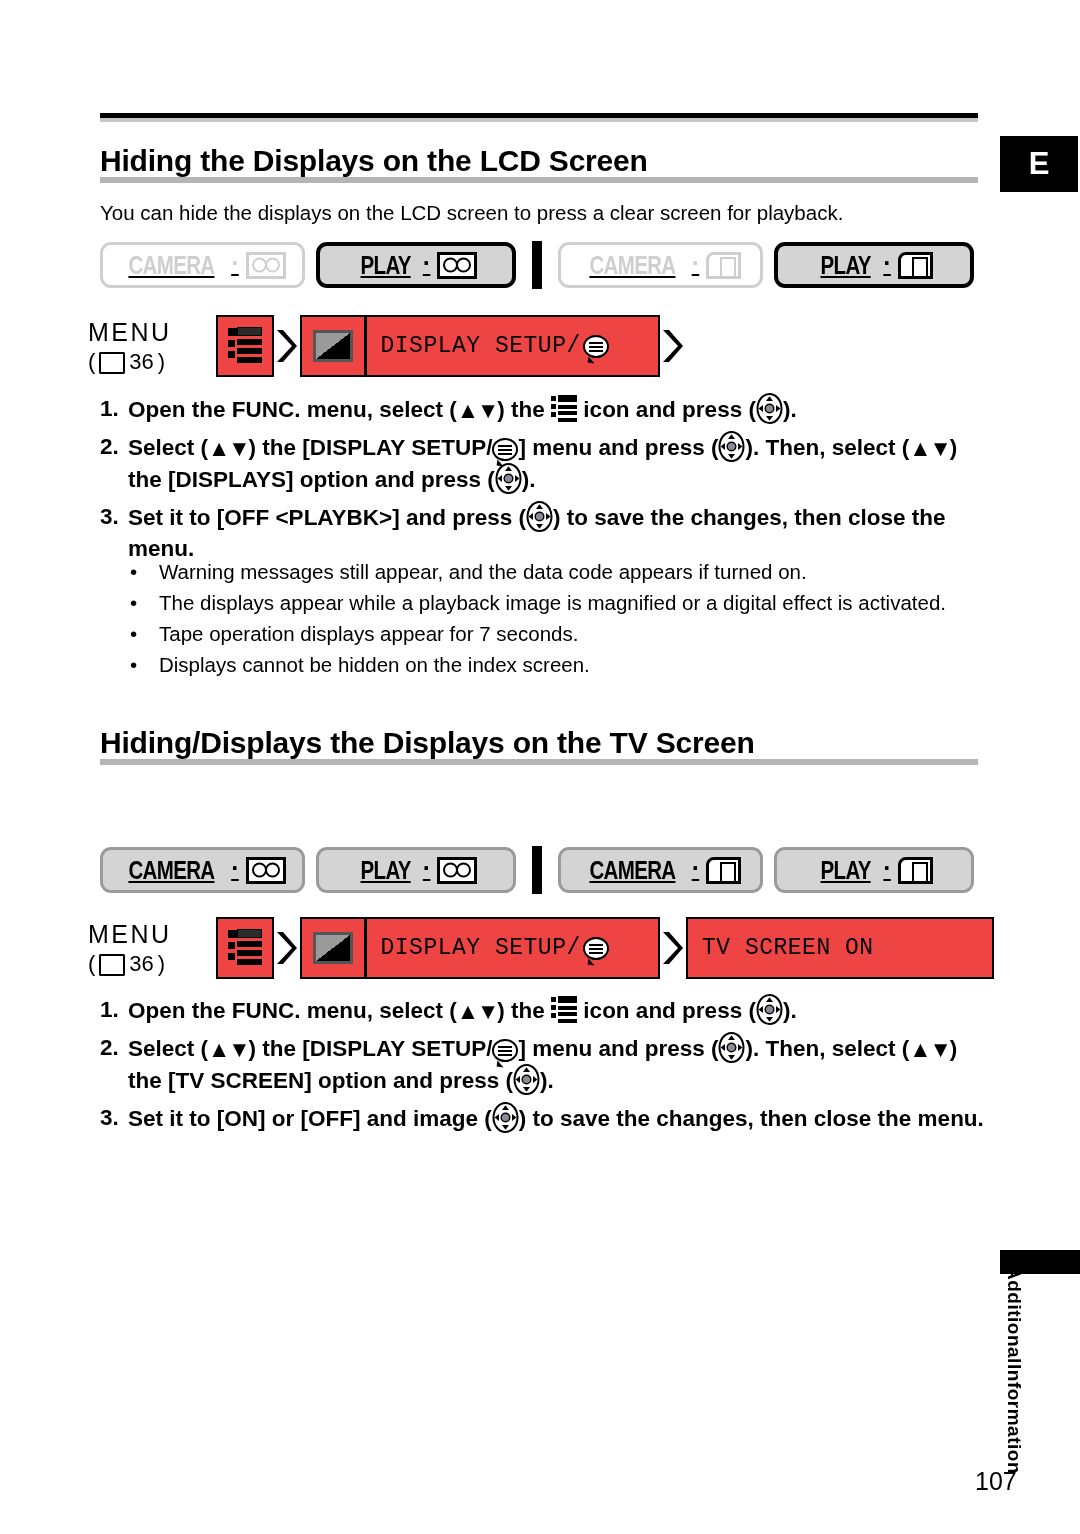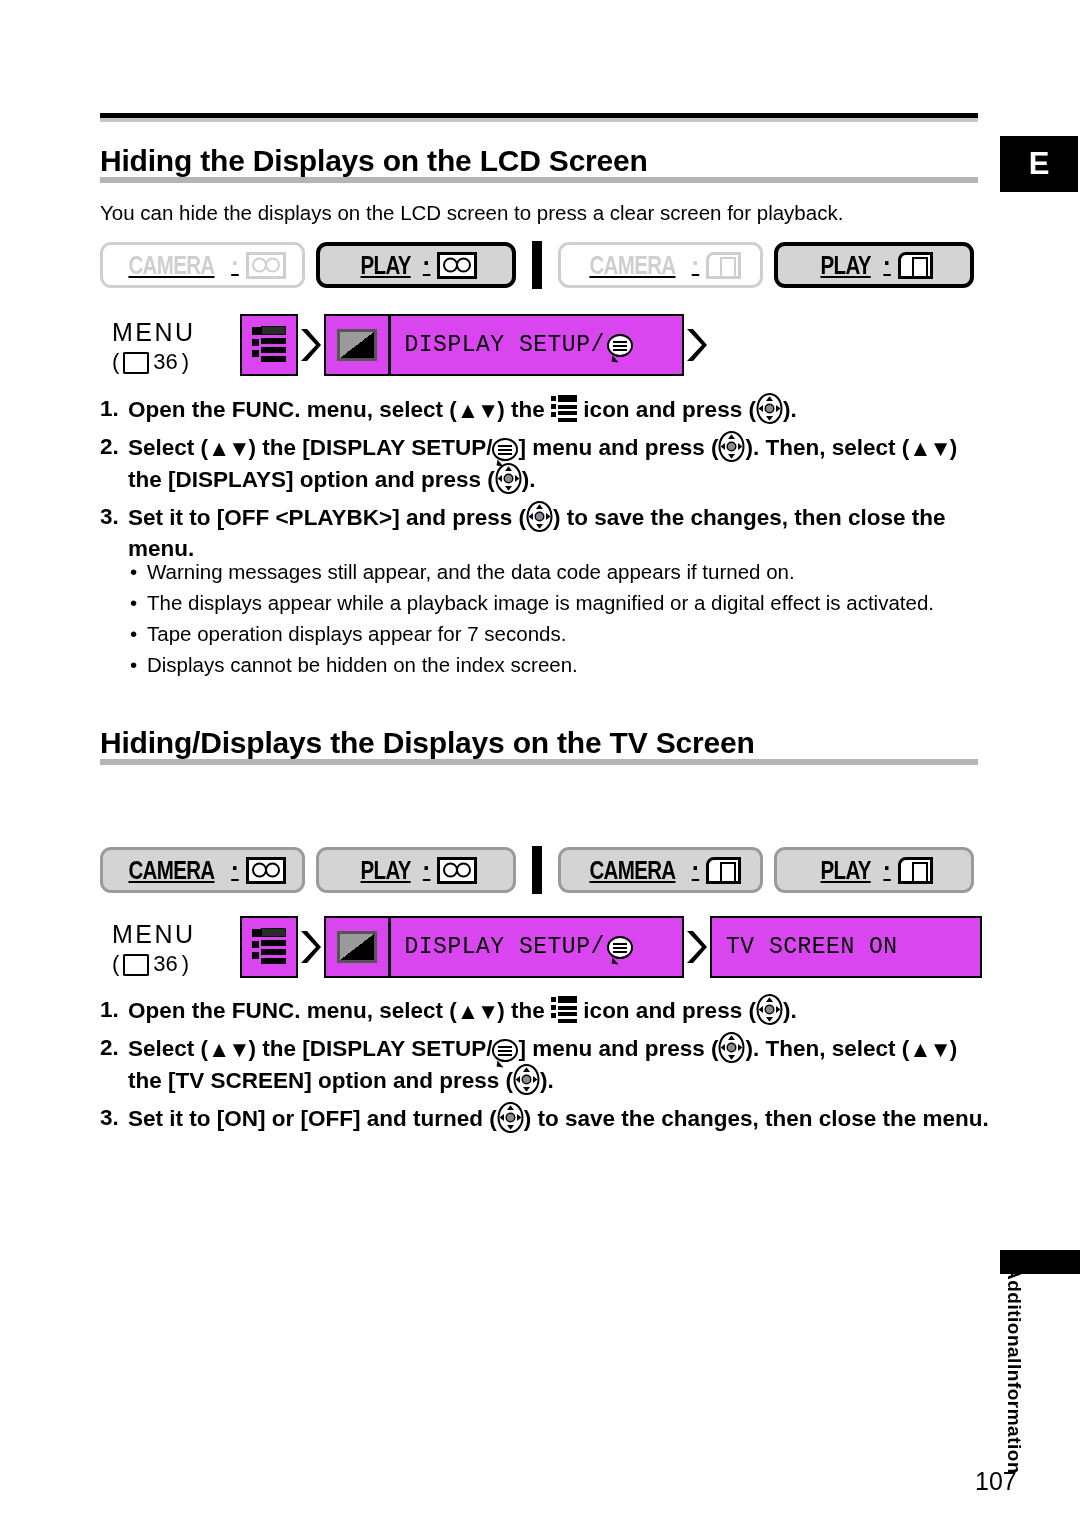--- a/index.html
+++ b/index.html
@@ -101,32 +101,32 @@
     border-top-left-radius: 8px;
   }
   .ico-card.dim { border-color: #cfcfcf; }
   .ico-card::after {
     content: ""; position: absolute; right: 2px; top: 2px;
     width: 12px; height: 17px; border: 2.5px solid #000; background: #fff;
   }
   .ico-card.dim::after { border-color: #cfcfcf; }
 
   
-  .menu-flow { position: absolute; left: 112px; display: flex; align-items: center; }
+  .menu-flow { position: absolute; left: 88px; display: flex; align-items: flex-end; }
   .menu-word {
     width: 128px; padding-top: 4px;
   }
   .menu-word .mw {
     font-size: 25px; letter-spacing: 2.5px; font-weight: 400; line-height: 30px;
   }
   .menu-word .ref {
     font-size: 22px; line-height: 30px; display: flex; align-items: center; gap: 4px;
   }
   .flow-box {
-    border: 2.5px solid #000; background: #d946ef;
+    border: 2.5px solid #000; background: #ef4444;
     height: 62px; display: flex; align-items: center;
   }
   .flow-box.icon-only { width: 58px; justify-content: center; }
   .flow-box.wide { padding-left: 0; }
   .flow-arrow {
     width: 26px; height: 62px; display: flex; align-items: center; justify-content: center;
     font-size: 0;
   }
   .chev { display: block; }
 
@@ -212,21 +212,21 @@
   .ico-list-inline .b { position: absolute; right: 0; top: 0; width: 19px; }
   .ico-list-inline .b i { display: block; height: 4px; background: #000; margin-bottom: 2.5px; border: 1px solid #000;}
   .ico-list-inline .b i:first-child { height: 7px; }
   .ico-list-inline .d { position: absolute; left: 0; top: 1px; }
   .ico-list-inline .d u { display: block; width: 5px; height: 5px; background: #000; margin-bottom: 3px; text-decoration:none;}
 
   
   .bullets { position: absolute; left: 130px; width: 860px; }
   .bullet { display: flex; font-size: 20.5px; line-height: 30px; margin-bottom: 1px; }
   .bullet .bd { width: 17px; flex: none; }
-  .bullet .bt { flex: 1; }
+  .bullet .bt { flex: 1; margin-left: 12px; }
 
   
   .tab-black {
     position: absolute; left: 1000px; top: 1250px;
     width: 80px; height: 24px; background: #000;
   }
   .tab-text {
     position: absolute; left: 985px; top: 1285px;
     width: 40px; height: 170px;
     font-size: 19px; font-weight: bold;
@@ -464,21 +464,21 @@
         <span class="ico-bubble">
             <i></i>
           </span>
       </div>
     </div>
     <div class="flow-arrow">
       <svg class="chev" width="22" height="34" viewBox="0 0 22 34">
           <path d="M1 1 L16 17 L1 33 L7 33 L21 17 L7 1 Z" fill="#000"></path>
         </svg>
     </div>
-    <div class="flow-box" style="width:272px;">
+    <div class="flow-box" style="width:308px;">
       <div class="flow-label">TV SCREEN ON</div>
     </div>
   </div>
 
   <div class="steps" style="top:994px;">
     <div class="step">
       <span class="step-num">1.</span>
       <span class="step-txt">
         <span>Open the FUNC. menu, select (</span><span class="arrows">▲▼</span><span>) the </span><span class="ico-list-inline"><span class="d">
               <u></u>
@@ -506,21 +506,21 @@
             </svg></span><span>). Then, select (</span><span class="arrows">▲▼</span><span>) the [TV SCREEN] option and press (</span><span class="ico-joy"><svg width="27" height="31" viewBox="0 0 27 31">
               <ellipse cx="13.5" cy="15.5" rx="12" ry="14.5" fill="#fff" stroke="#000" stroke-width="2"></ellipse>
               <circle cx="13.5" cy="15.5" r="4.3" fill="#8a8a99" stroke="#000" stroke-width="1.4"></circle>
               <path d="M13.5 3.2 L10 8 L17 8 Z M13.5 27.8 L10 23 L17 23 Z M2.6 15.5 L7 12 L7 19 Z M24.4 15.5 L20 12 L20 19 Z" fill="#000"></path>
             </svg></span><span>).</span>
       </span>
     </div>
     <div class="step">
       <span class="step-num">3.</span>
       <span class="step-txt">
-        <span>Set it to [ON] or [OFF] and turned (</span><span class="ico-joy"><svg width="27" height="31" viewBox="0 0 27 31">
+        <span>Set it to [ON] or [OFF] and image (</span><span class="ico-joy"><svg width="27" height="31" viewBox="0 0 27 31">
               <ellipse cx="13.5" cy="15.5" rx="12" ry="14.5" fill="#fff" stroke="#000" stroke-width="2"></ellipse>
               <circle cx="13.5" cy="15.5" r="4.3" fill="#8a8a99" stroke="#000" stroke-width="1.4"></circle>
               <path d="M13.5 3.2 L10 8 L17 8 Z M13.5 27.8 L10 23 L17 23 Z M2.6 15.5 L7 12 L7 19 Z M24.4 15.5 L20 12 L20 19 Z" fill="#000"></path>
             </svg></span><span>) to save the changes, then close the menu.</span>
       </span>
     </div>
   </div>
 
   <div class="tab-black"></div>
   <div class="tab-text">

